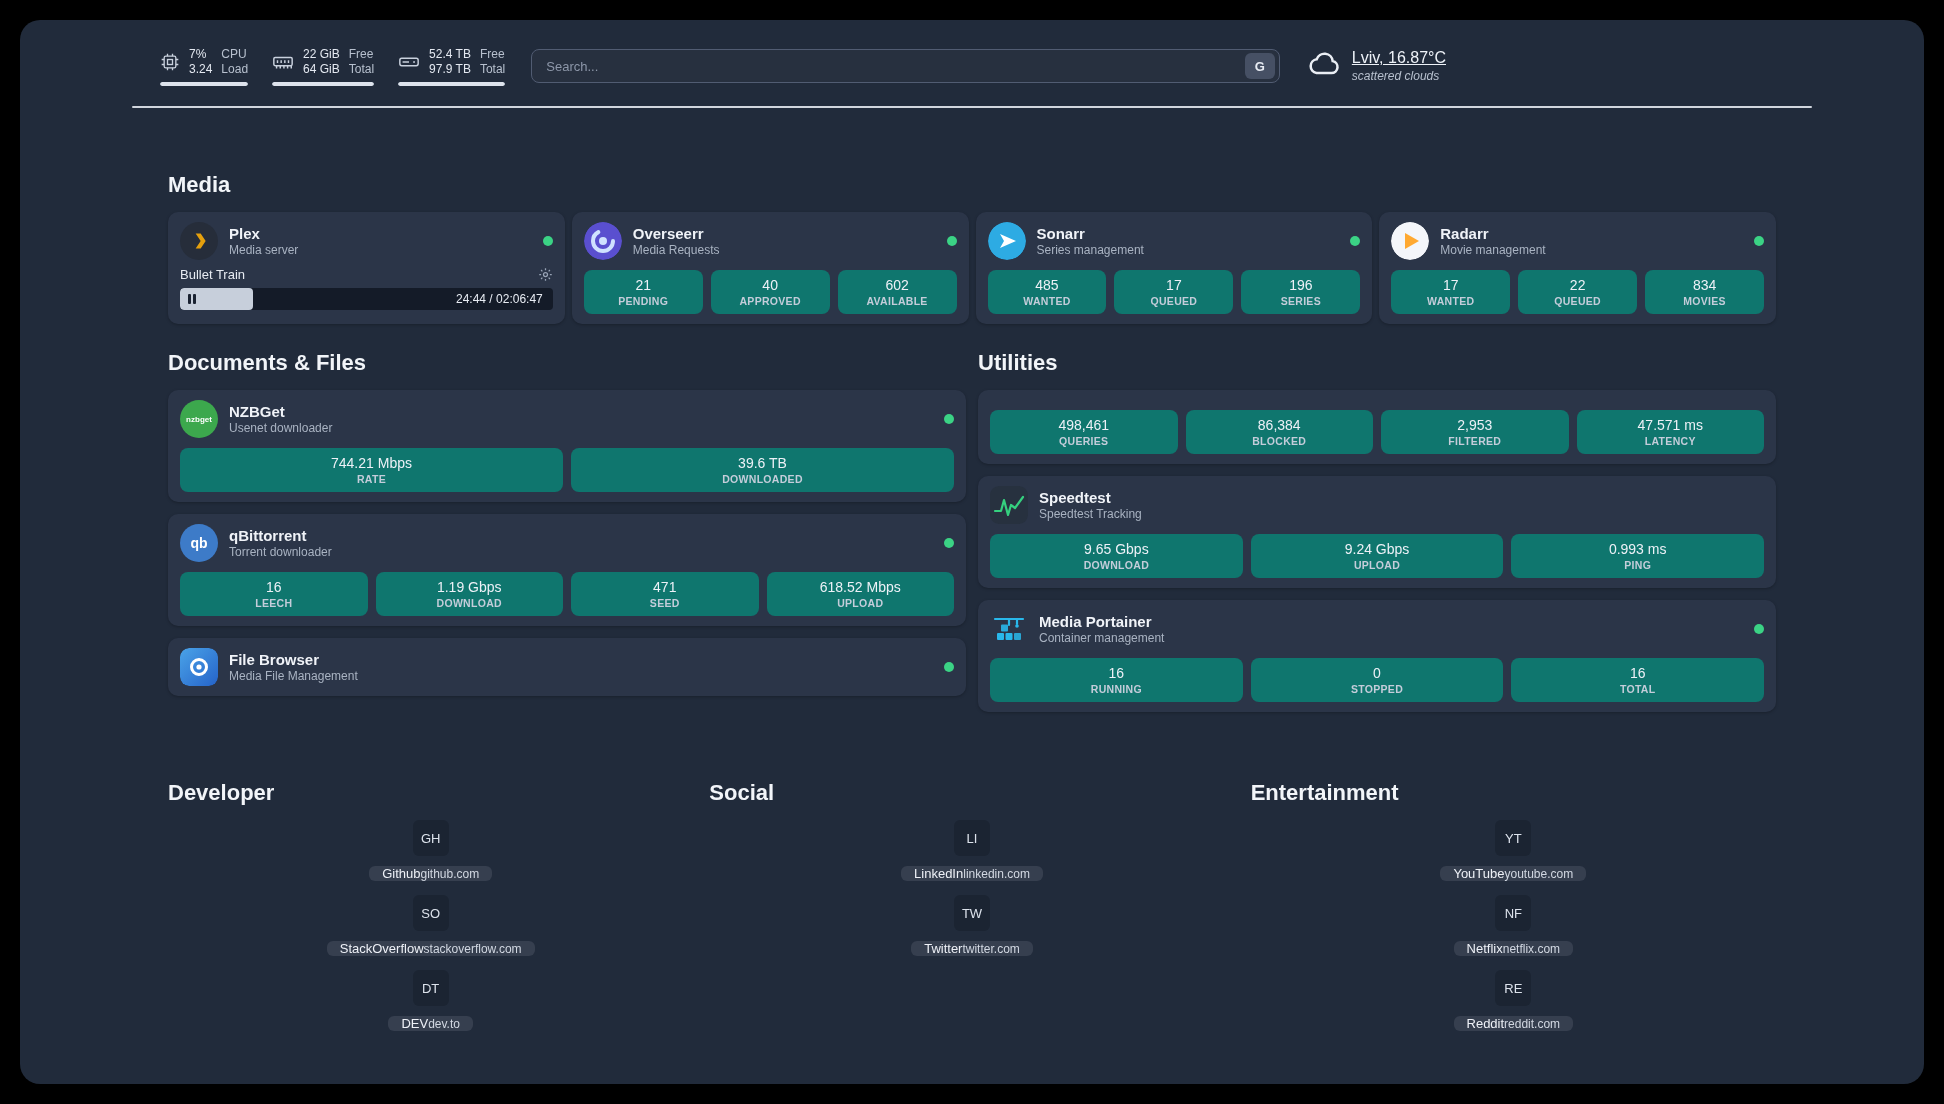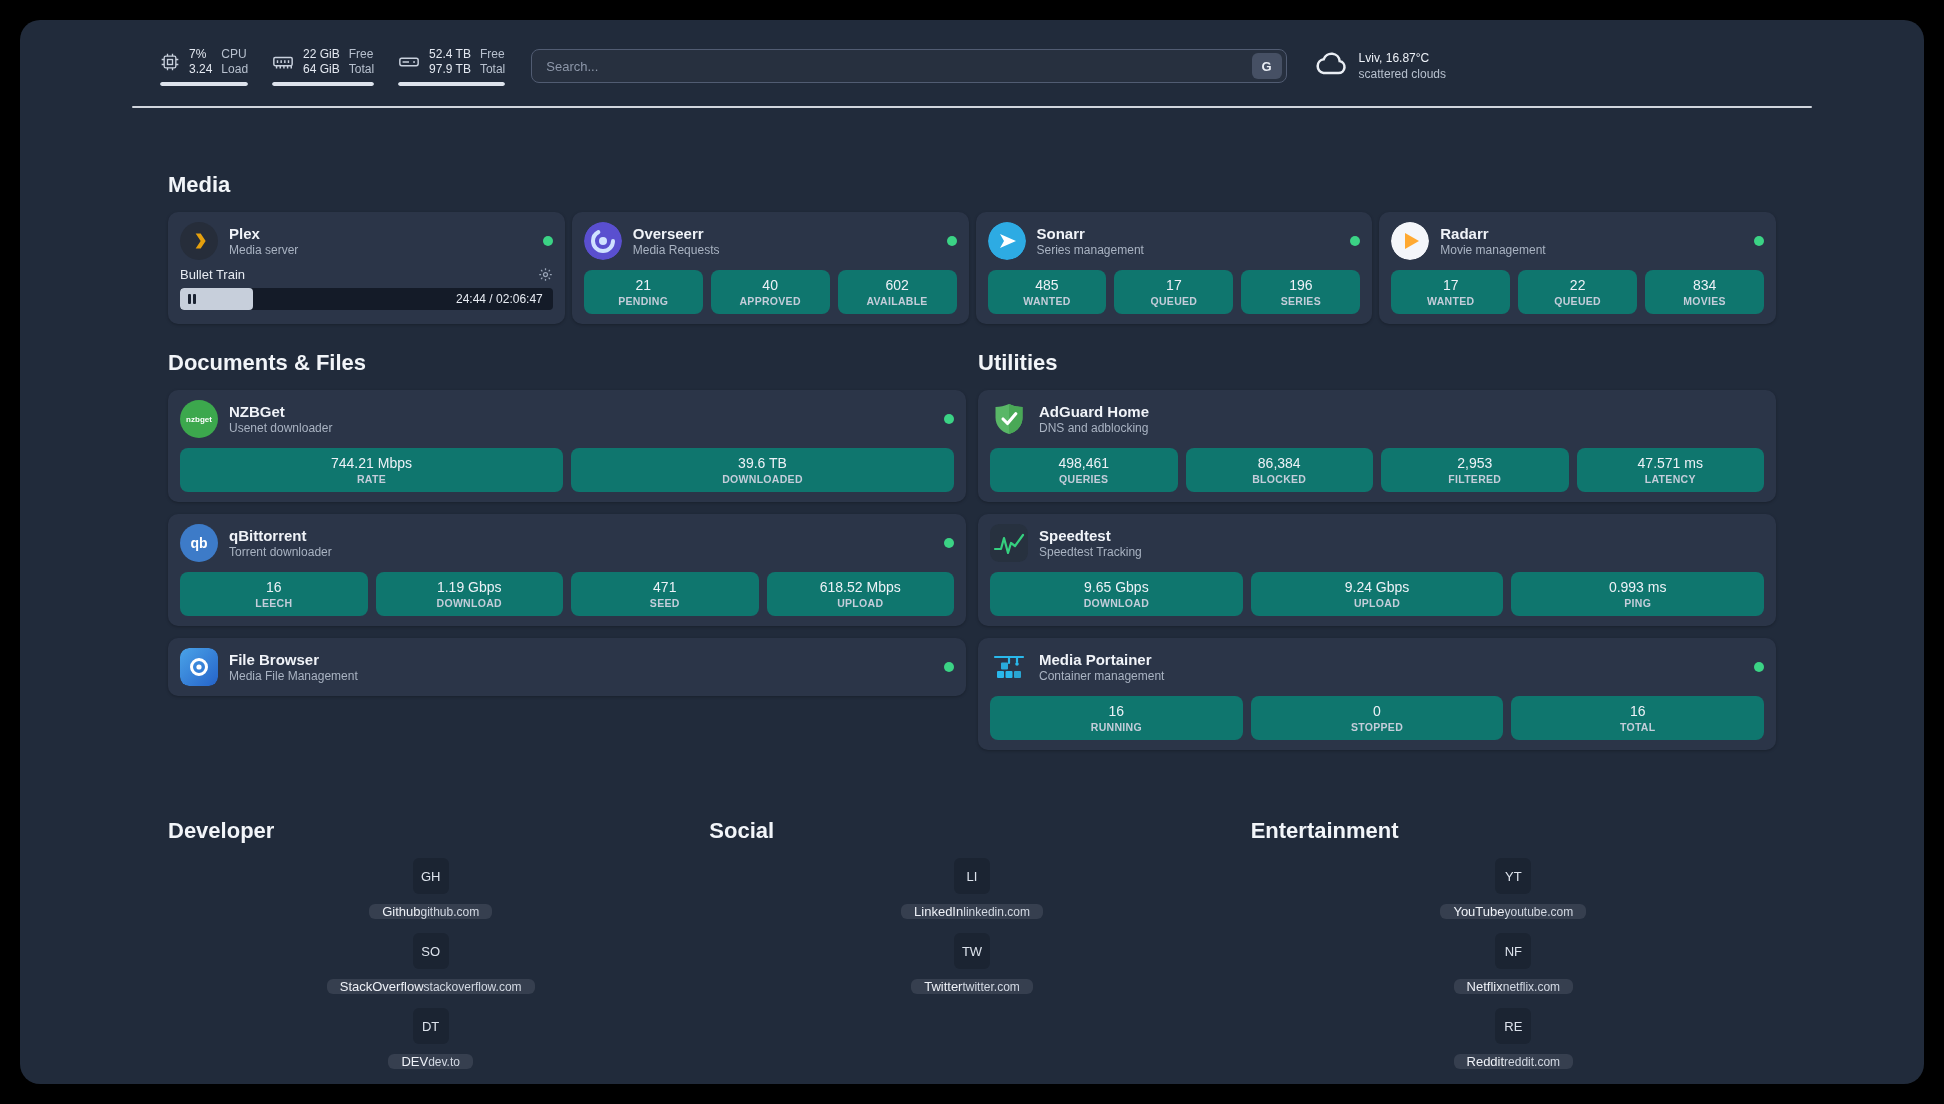--- a/index.html
+++ b/index.html
@@ -23,22 +23,22 @@
   .sys-bar{margin-top:5px;height:4px;border-radius:2px;background:#3a4558;overflow:hidden;}
   .sys-fill{height:100%;background:#dde3ec;border-radius:2px;width:0;}
   .search{flex:1;display:flex;align-items:center;height:34px;background:#27303f;
     border:1px solid #515c72;border-radius:8px;padding:0 4px 0 12px;box-sizing:border-box;}
   .search input{flex:1;background:transparent;border:none;outline:none;color:#dfe5ee;
     font-size:13px;font-family:inherit;}
   .search input::placeholder{color:#8d97a9;}
   .engine{width:30px;height:26px;border:none;border-radius:6px;background:#465064;
     color:#e9edf4;font-size:13px;font-weight:700;cursor:pointer;font-family:inherit;}
   .weather{display:flex;align-items:center;gap:10px;}
-  .weather-loc{font-size:12px;color:#eef2f8;}
-  .weather-cond{font-size:12px;color:#b7c0ce;margin-top:2px;}
+  .weather-loc{font-size:16px;color:#eef2f8;text-decoration:underline;}
+  .weather-cond{font-size:12px;color:#b7c0ce;margin-top:2px;font-style:italic;}
   .divider{margin:20px 0 0 0;border:none;height:2px;background:#dfe4eb;opacity:.92;border-radius:1px;}
   
   .section-title{font-size:22px;font-weight:600;color:#f2f5f9;margin:0 0 14px 0;}
   .content{padding:0 36px;}
   .media-section{margin-top:64px;}
   .grid4{display:grid;grid-template-columns:repeat(4,1fr);gap:7px;}
   .cols2{display:grid;grid-template-columns:1fr 1fr;gap:12px;margin-top:26px;align-items:start;}
   .stack > .card{margin-bottom:12px;}
   
   .card{background:#2b3548;border-radius:10px;padding:10px 12px;box-sizing:border-box;
@@ -382,33 +382,20 @@
             </div>
             <span class="dot"></span>
           </div>
         </div>
       </div>
 
       <div class="stack">
         <h2 class="section-title">Utilities</h2>
 
         <div class="card">
-          <div class="card-header">
-            <span class="app-icon">
-              <svg width="36" height="36" viewBox="0 0 24 24">
-                <path d="M12 2c3 1.3 6 2 9 2v7c0 5.5-3.8 9.6-9 11-5.2-1.4-9-5.5-9-11V4c3 0 6-.7 9-2z" fill="#59b767"></path>
-                <path d="M12 2c3 1.3 6 2 9 2v7c0 5.5-3.8 9.6-9 11z" fill="#49a856"></path>
-                <path d="M8 12l3 3 5.5-6.5" stroke="#fff" stroke-width="2.1" fill="none" stroke-linecap="round" stroke-linejoin="round"></path>
-              </svg>
-            </span>
-            <div>
-              <div class="app-name">AdGuard Home</div>
-              <div class="app-desc">DNS and adblocking</div>
-            </div>
-          </div>
           <div class="stats">
             <div class="stat">
               <div class="stat-value">498,461</div>
               <div class="stat-label">QUERIES</div>
             </div>
             <div class="stat">
               <div class="stat-value">86,384</div>
               <div class="stat-label">BLOCKED</div>
             </div>
             <div class="stat">

